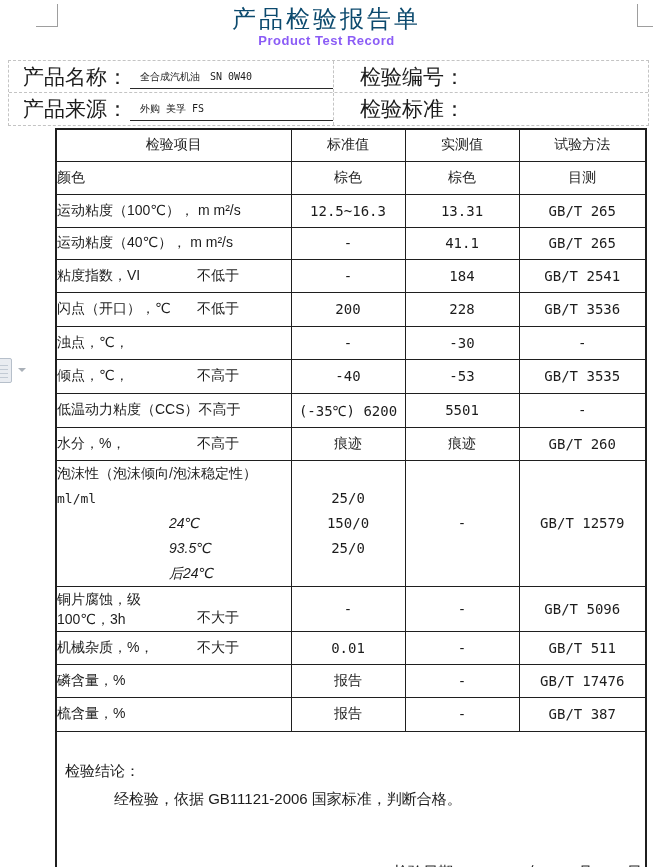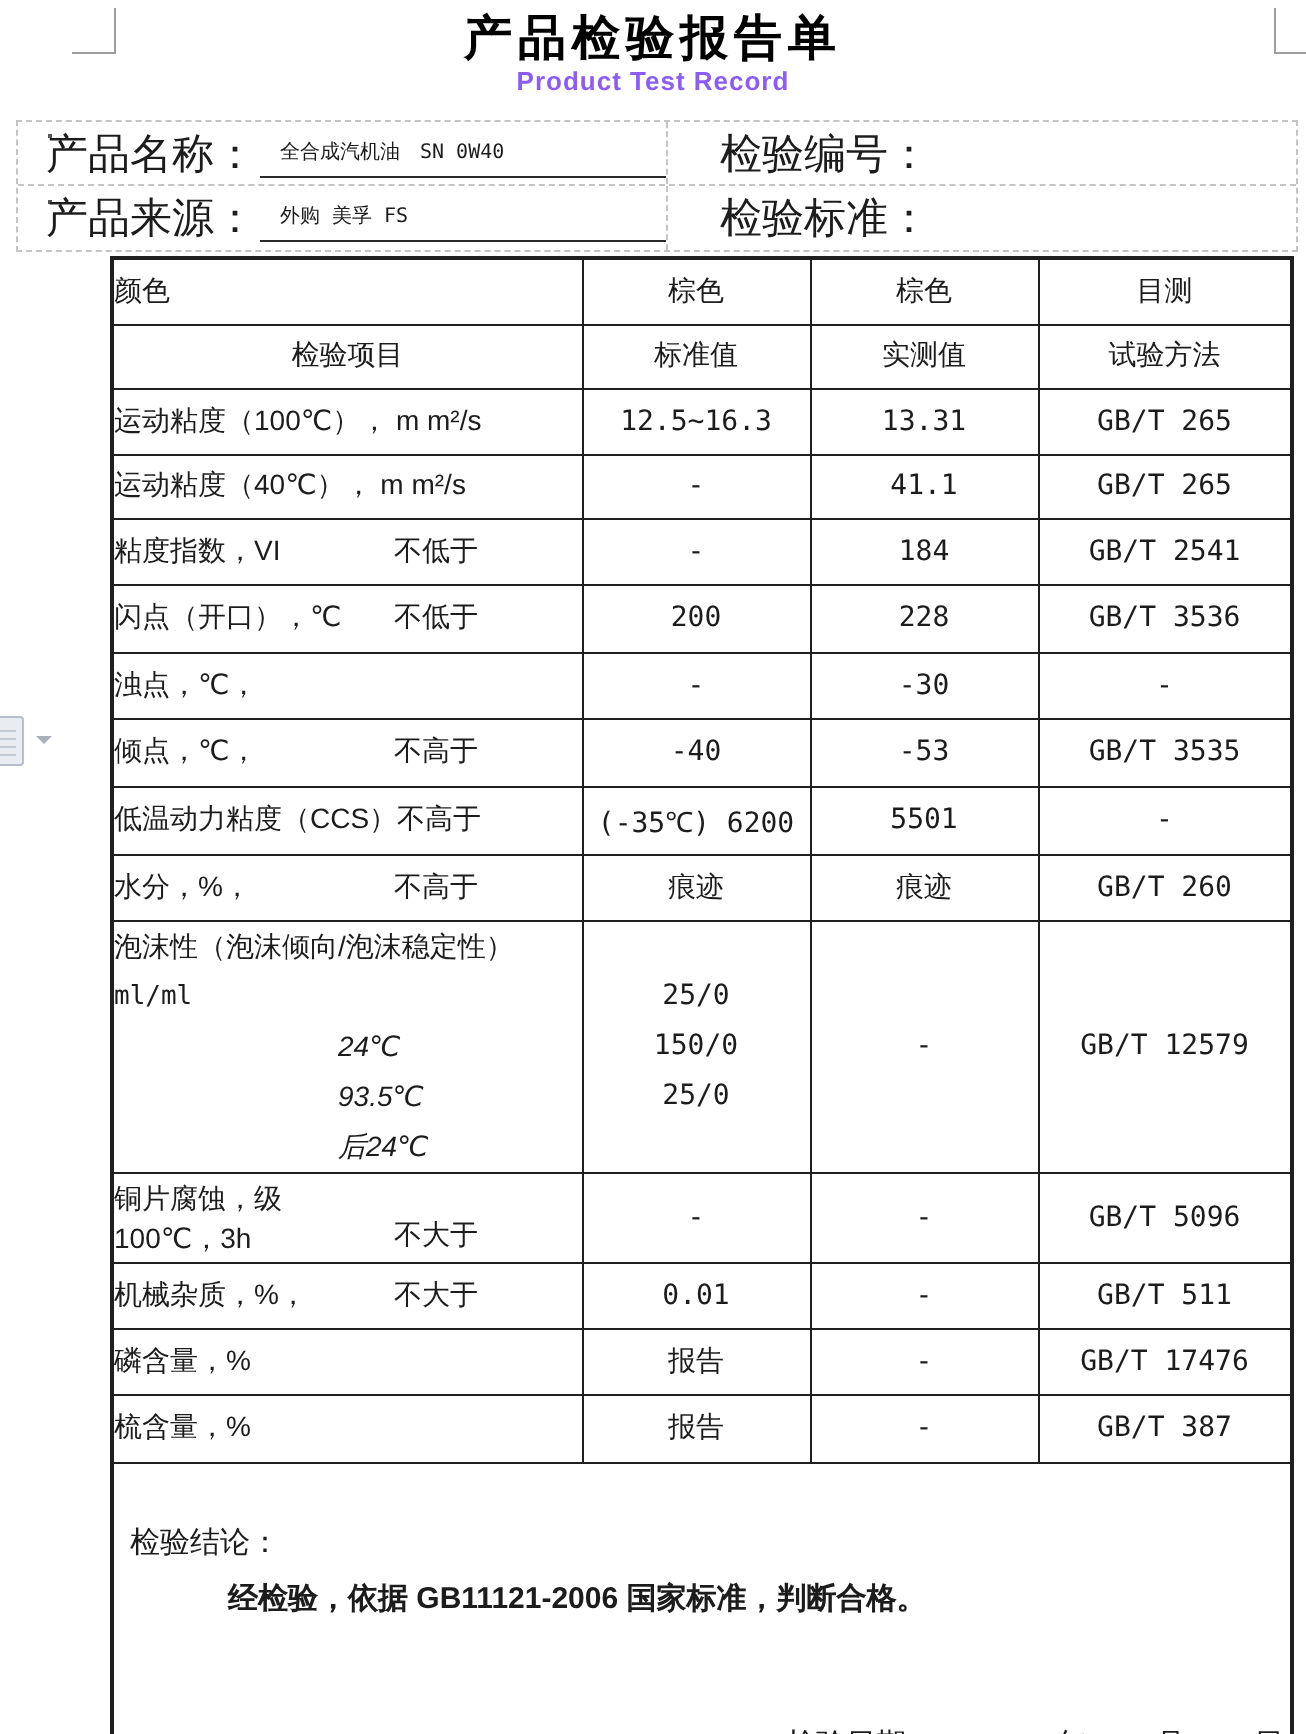--- a/index.html
+++ b/index.html
@@ -7,21 +7,21 @@
   body {
     width:653px; height:867px; background:#ffffff; position:relative;
     font-family:"Liberation Sans","DejaVu Sans",sans-serif; color:#1c1c1c;
     overflow:hidden;
   }
   .page { position:absolute; inset:0; }
 
   
   .title {
     position:absolute; top:3px; left:0; width:100%; text-align:center;
-    font-size:24px; font-weight:bold; color:#000000; letter-spacing:3px;
+    font-size:24px; font-weight:normal; color:#0c4a6e; letter-spacing:3px;
   }
   .subtitle {
     position:absolute; top:33px; left:0; width:100%; text-align:center;
     font-size:13px; font-weight:bold; color:#8b5cf6; letter-spacing:0.5px;
   }
 
   
   .crop-tl { position:absolute; left:36px; top:4px; width:22px; height:23px;
     border-right:1px solid #9e9e9e; border-bottom:1px solid #9e9e9e; }
   .crop-tr { position:absolute; left:637px; top:4px; width:16px; height:23px;
@@ -83,21 +83,21 @@
   td.foam-std div { line-height:25px; height:25px; }
 
   
   td.copper { position:relative; }
   td.copper .cline { line-height:20px; height:20px; }
   td.copper .qual { top:auto; bottom:4px; transform:none; }
 
   
   td.conclusion { position:relative; border-bottom:none; }
   .concl-label { position:absolute; left:8px; top:30px; font-size:15px; }
-  .concl-text  { position:absolute; left:57px; top:58px; font-size:15px;font-weight:bold; }
+  .concl-text  { position:absolute; left:57px; top:58px; font-size:15px; }
   .date-line   { position:absolute; right:3px; bottom:10px; font-size:15px; white-space:nowrap; }
   .date-line .du {
     border-bottom:1px solid #1f1f1f; display:inline-block; text-align:center;
     font-family:Liberation Sans, sans-serif; font-size:14px;
   }
   .du.year { min-width:56px; padding:0 8px; }
   .du.mon, .du.day { min-width:26px; padding:0 3px; }
 </style>
 </head>
 <body>
@@ -146,32 +146,32 @@
 
   <table class="report">
     <colgroup>
         <col style="width:235px">
         <col style="width:114px">
         <col style="width:114px">
         <col style="width:127px">
       </colgroup>
 
     <tbody>
-        <tr style="height:33px">
+        <tr style="height:32px">
+      <td class="head">检验项目</td>
+      <td class="head">标准值</td>
+      <td class="head">实测值</td>
+      <td class="head">试验方法</td>
+    </tr>
+
+    <tr style="height:33px">
       <td class="item"><span>颜色</span><span class="qual"></span></td>
       <td class="center">棕色</td>
       <td class="center">棕色</td>
       <td class="center">目测</td>
-    </tr>
-
-    <tr style="height:32px">
-      <td class="head">检验项目</td>
-      <td class="head">标准值</td>
-      <td class="head">实测值</td>
-      <td class="head">试验方法</td>
     </tr>
 
     <tr style="height:33px">
       <td class="item"><span>运动粘度（100℃）， m m²/s</span><span class="qual"></span></td>
       <td class="center mono">12.5~16.3</td>
       <td class="center mono">13.31</td>
       <td class="center mono">GB/T 265</td>
     </tr>
 
     <tr style="height:32px">

